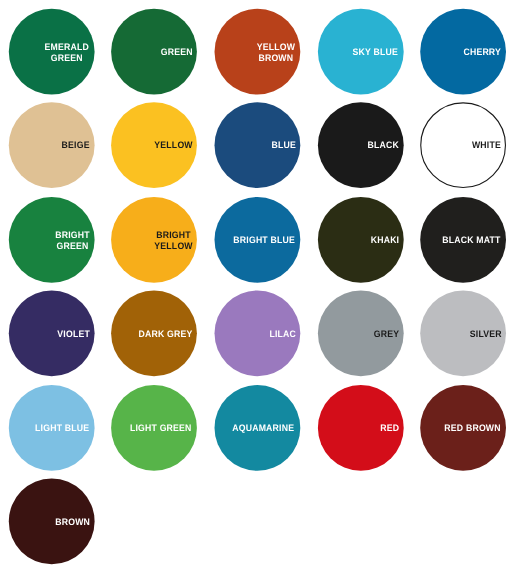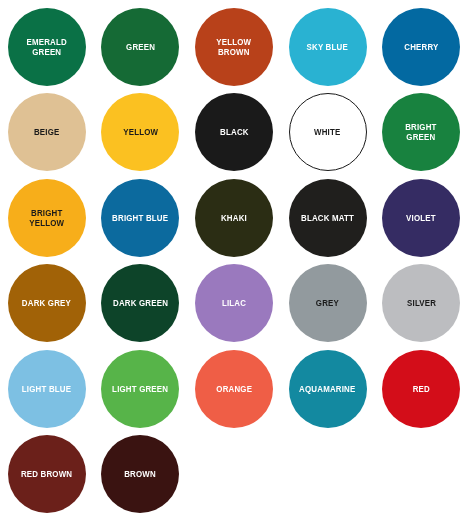--- a/index.html
+++ b/index.html
@@ -27,21 +27,21 @@
     display: flex;
     align-items: center;
     justify-content: center;
   }
   .swatch {
     width: 78px;
     height: 78px;
     border-radius: 50%;
     display: flex;
     align-items: center;
-    justify-content: center;
+    justify-content: flex-end;
     box-sizing: border-box;
   }
   .swatch-label {
     font-family: "Liberation Sans", sans-serif;
     font-size: 8.5px;
     font-weight: bold;
     line-height: 1.18;
     letter-spacing: 0.2px;
     text-align: center;
     text-transform: uppercase;
@@ -89,20 +89,25 @@
       <div class="swatch" style="background: rgb(223, 193, 148);">
         <div class="swatch-label" style="color: rgb(26, 26, 26);">BEIGE</div>
       </div>
     </div>
     <div class="swatch-cell">
       <div class="swatch" style="background: rgb(251, 193, 33);">
         <div class="swatch-label" style="color: rgb(26, 26, 26);">YELLOW</div>
       </div>
     </div>
     <div class="swatch-cell">
+      <div class="swatch" style="background: rgb(27, 75, 125);">
+        <div class="swatch-label" style="color: rgb(255, 255, 255);">BLUE</div>
+      </div>
+    </div>
+    <div class="swatch-cell">
       <div class="swatch" style="background: rgb(26, 26, 26);">
         <div class="swatch-label" style="color: rgb(255, 255, 255);">BLACK</div>
       </div>
     </div>
     <div class="swatch-cell">
       <div class="swatch outlined" style="background: rgb(255, 255, 255);">
         <div class="swatch-label" style="color: rgb(26, 26, 26);">WHITE</div>
       </div>
     </div>
     <div class="swatch-cell">
@@ -136,25 +141,20 @@
       <div class="swatch" style="background: rgb(53, 44, 99);">
         <div class="swatch-label" style="color: rgb(255, 255, 255);">VIOLET</div>
       </div>
     </div>
     <div class="swatch-cell">
       <div class="swatch" style="background: #a16207;">
         <div class="swatch-label" style="color: rgb(255, 255, 255);">DARK GREY</div>
       </div>
     </div>
     <div class="swatch-cell">
-      <div class="swatch" style="background: rgb(13, 68, 41);">
-        <div class="swatch-label" style="color: rgb(255, 255, 255);">DARK GREEN</div>
-      </div>
-    </div>
-    <div class="swatch-cell">
       <div class="swatch" style="background: rgb(154, 121, 190);">
         <div class="swatch-label" style="color: rgb(255, 255, 255);">LILAC</div>
       </div>
     </div>
     <div class="swatch-cell">
       <div class="swatch" style="background: rgb(146, 154, 158);">
         <div class="swatch-label" style="color: rgb(26, 26, 26);">GREY</div>
       </div>
     </div>
     <div class="swatch-cell">
@@ -166,25 +166,20 @@
       <div class="swatch" style="background: rgb(125, 192, 227);">
         <div class="swatch-label" style="color: rgb(255, 255, 255);">LIGHT BLUE</div>
       </div>
     </div>
     <div class="swatch-cell">
       <div class="swatch" style="background: rgb(87, 180, 73);">
         <div class="swatch-label" style="color: rgb(255, 255, 255);">LIGHT GREEN</div>
       </div>
     </div>
     <div class="swatch-cell">
-      <div class="swatch" style="background: rgb(239, 94, 70);">
-        <div class="swatch-label" style="color: rgb(255, 255, 255);">ORANGE</div>
-      </div>
-    </div>
-    <div class="swatch-cell">
       <div class="swatch" style="background: rgb(19, 137, 160);">
         <div class="swatch-label" style="color: rgb(255, 255, 255);">AQUAMARINE</div>
       </div>
     </div>
     <div class="swatch-cell">
       <div class="swatch" style="background: rgb(211, 13, 25);">
         <div class="swatch-label" style="color: rgb(255, 255, 255);">RED</div>
       </div>
     </div>
     <div class="swatch-cell">

